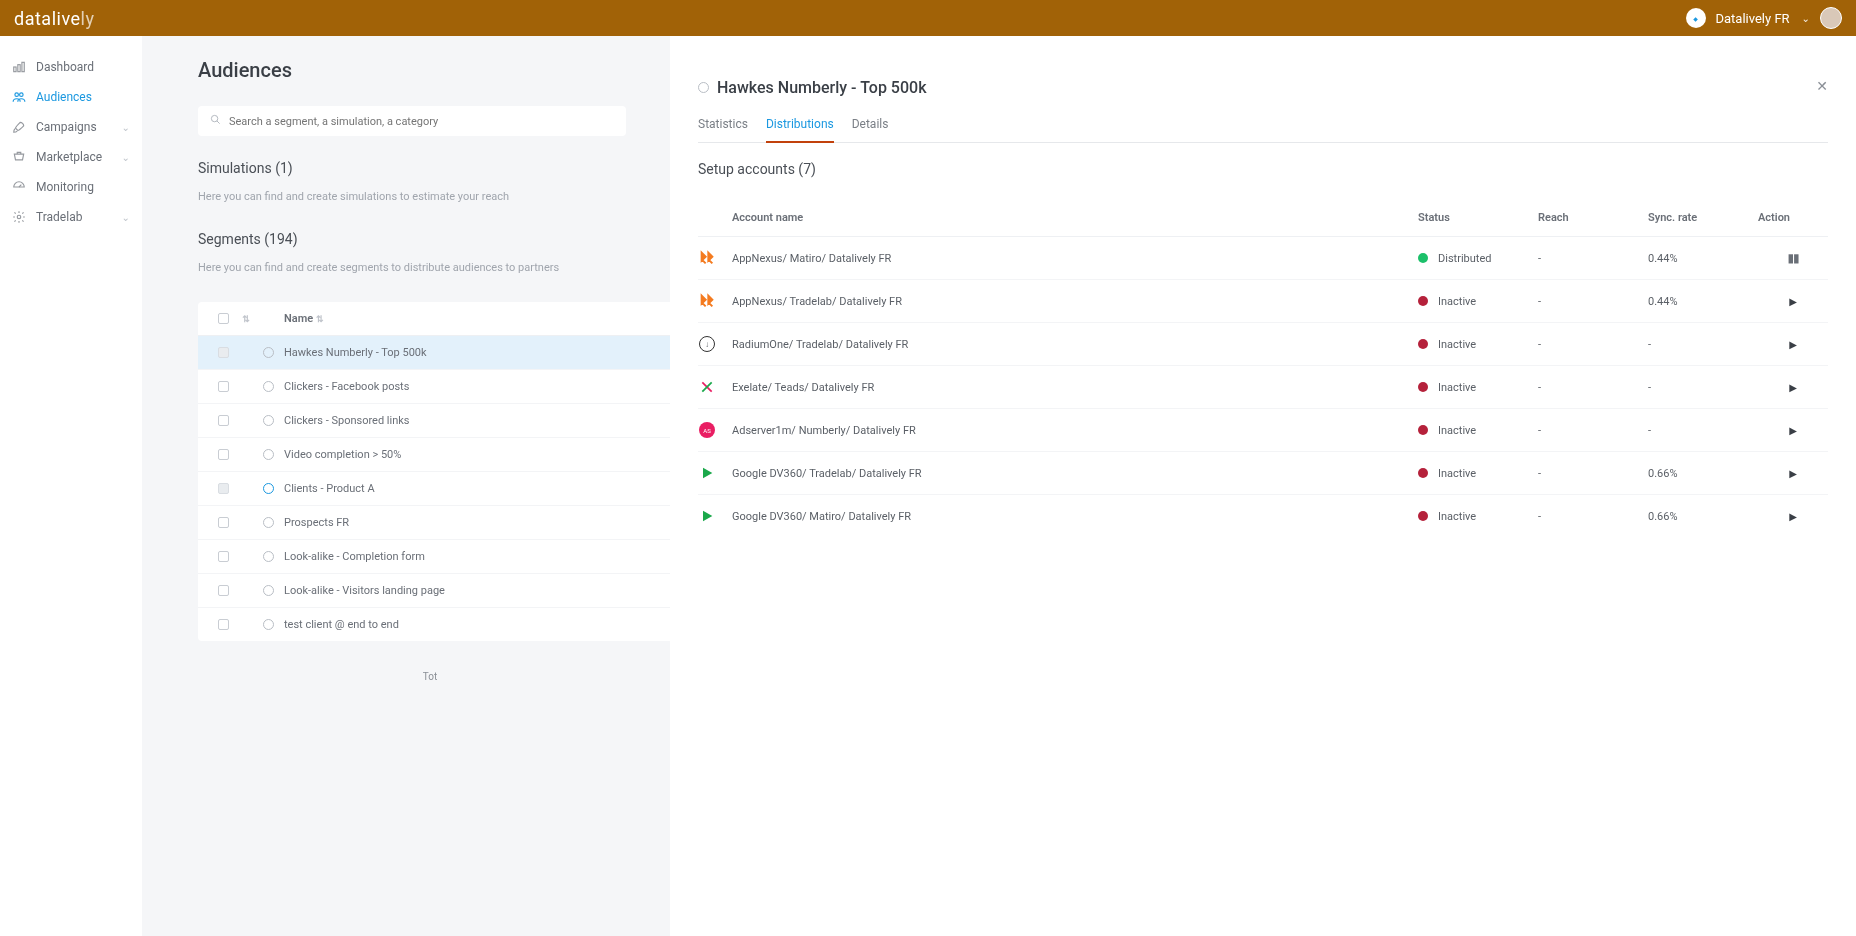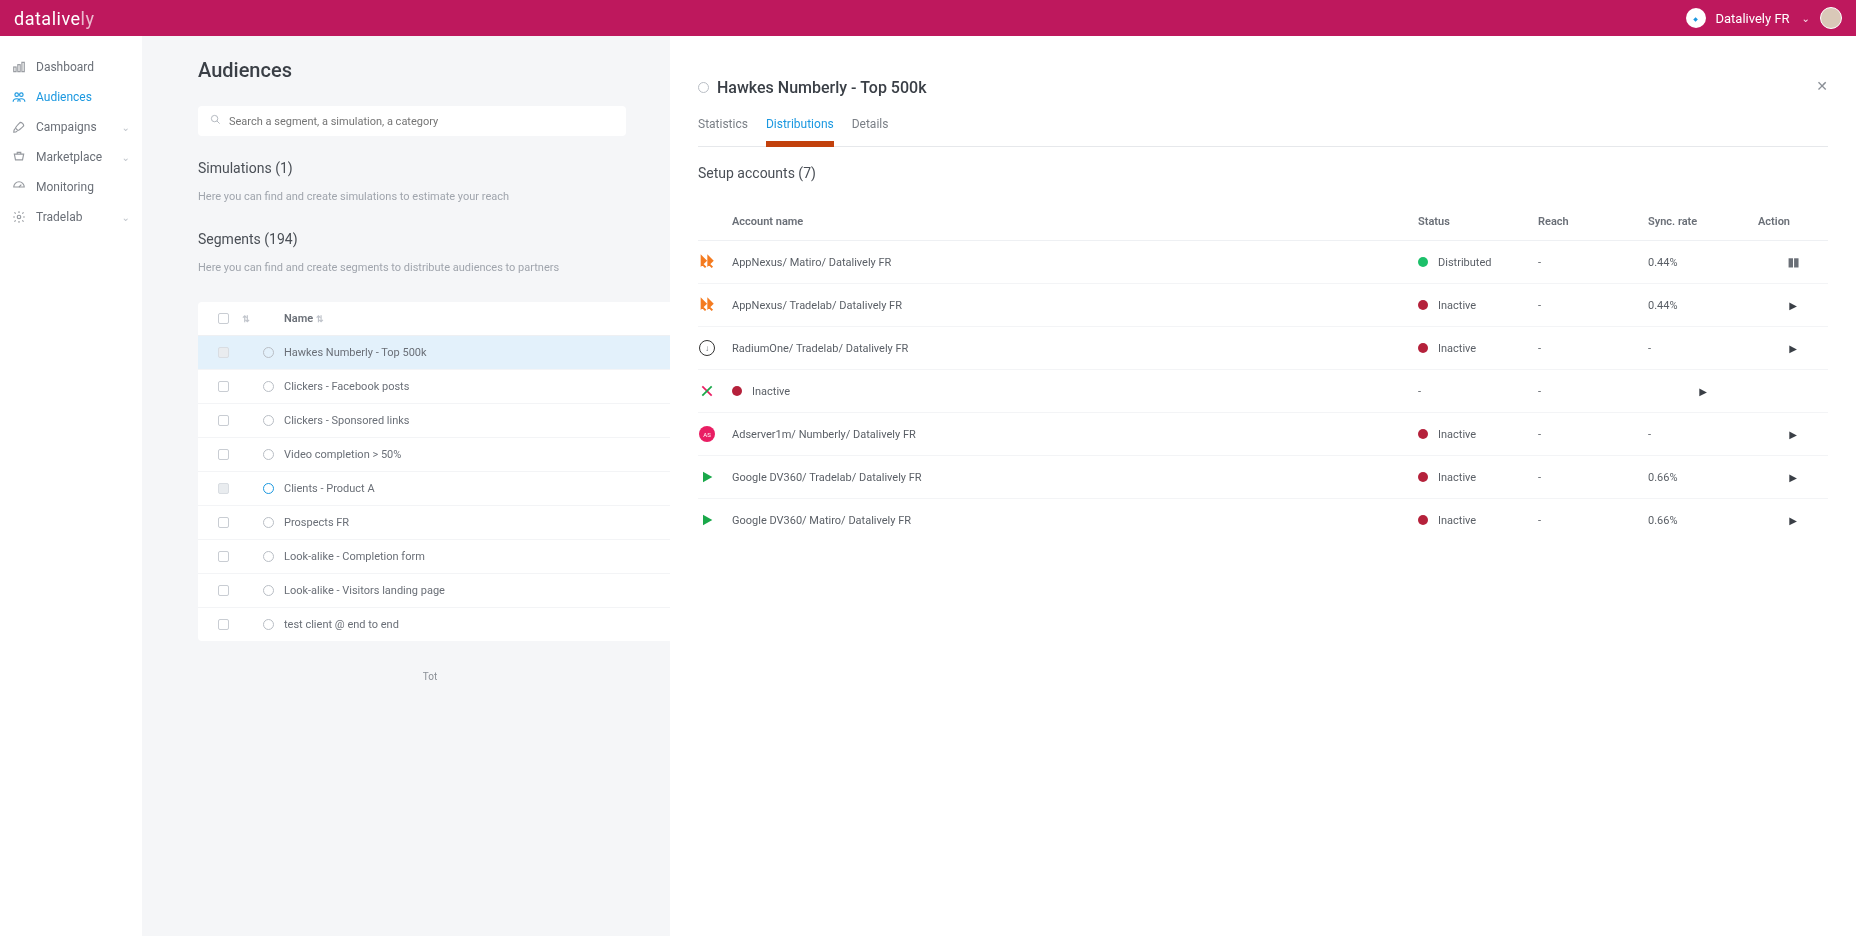--- a/index.html
+++ b/index.html
@@ -1,17 +1,17 @@
 <!DOCTYPE html>
 <html><head>
 <meta charset="utf-8">
 <style>
 * { margin: 0; padding: 0; box-sizing: border-box; font-family: -apple-system, BlinkMacSystemFont, "Segoe UI", Roboto, Helvetica, Arial, sans-serif; }
 body { background: #f5f6f8; color: #333; font-size: 13px; }
-.topbar { background: #be185d; height: 36px; display: flex; align-items: center; justify-content: space-between; padding: 0 14px; color: #fff; }
+.topbar { background: #a16207; height: 36px; display: flex; align-items: center; justify-content: space-between; padding: 0 14px; color: #fff; }
 .logo { font-size: 18px; font-weight: 400; letter-spacing: 0.5px; }
 .logo .light { opacity: 0.7; }
 .topbar-right { display: flex; align-items: center; gap: 10px; }
 .org-badge { width: 20px; height: 20px; background: #fff; border-radius: 50%; display: flex; align-items: center; justify-content: center; font-size: 6px; color: #1b98e0; }
 .org-name { font-size: 13px; }
 .chevron { font-size: 10px; opacity: 0.9; margin-left: 2px; }
 .avatar { width: 22px; height: 22px; border-radius: 50%; background: #d9c8b8; border: 1px solid #fff; }
 
 .layout { display: flex; height: calc(100vh - 36px); }
 .sidebar { width: 142px; background: #fff; padding-top: 16px; }
@@ -45,21 +45,21 @@
 .globe.blue { border-color: #1b98e0; }
 .sort-icon { font-size: 9px; color: #c0c4cb; }
 .totals { text-align: center; font-size: 10px; color: #8a8f96; padding-right: 8px; margin-top: 6px; }
 
 .right-pane { flex: 1; background: #fff; padding: 42px 28px 0 28px; overflow-y: auto; position: relative; }
 .detail-header { display: flex; align-items: center; gap: 8px; margin-bottom: 20px; }
 .detail-title { font-size: 16px; color: #3a3f46; font-weight: 500; }
 .close-btn { position: absolute; top: 42px; right: 28px; color: #8a8f96; font-size: 14px; cursor: pointer; }
 .tabs { display: flex; gap: 18px; border-bottom: 1px solid #e6e8eb; margin-bottom: 18px; }
 .tab { padding-bottom: 10px; font-size: 12px; color: #7a7f86; cursor: pointer; }
-.tab.active { color: #1b98e0; border-bottom: 6px solid #c2410c; margin-bottom: -1px; }
+.tab.active { color: #1b98e0; border-bottom: 2px solid #c2410c; margin-bottom: -1px; }
 .setup-title { font-size: 14px; color: #4a4f56; margin-bottom: 22px; }
 
 .acct-table { width: 100%; }
 .acct-head, .acct-row { display: grid; grid-template-columns: 34px 1fr 120px 110px 110px 70px; align-items: center; font-size: 11px; padding: 12px 0; }
 .acct-head { color: #6a6f77; font-weight: 600; border-bottom: 1px solid #eef0f3; }
 .acct-row { color: #5a5f66; border-bottom: 1px solid #f3f4f6; }
 .acct-row:last-child { border-bottom: none; }
 .acct-icon { width: 18px; height: 18px; border-radius: 3px; display: flex; align-items: center; justify-content: center; font-size: 11px; }
 .status-cell { display: flex; align-items: center; gap: 10px; }
 .dot { width: 10px; height: 10px; border-radius: 50%; flex-shrink: 0; }
@@ -358,20 +358,21 @@
             </div>
             <div class="acct-row">
     <div>
                 <span class="acct-icon icon-exelate">
                   <svg viewBox="0 0 24 24">
                     <line x1="4" y1="4" x2="20" y2="20" stroke="#e91e63" stroke-width="3"></line>
                     <line x1="20" y1="4" x2="4" y2="20" stroke="#1aa84a" stroke-width="3"></line>
                   </svg>
                 </span>
               </div>
+    <div>Exelate/ Teads/ Datalively FR</div>
     <div class="status-cell">
                 <span class="dot red"></span>
                 <span>Inactive</span>
               </div>
     <div>-</div>
     <div>-</div>
     <div class="action-cell">
                 <span class="play-btn">▶</span>
               </div>
             </div>

